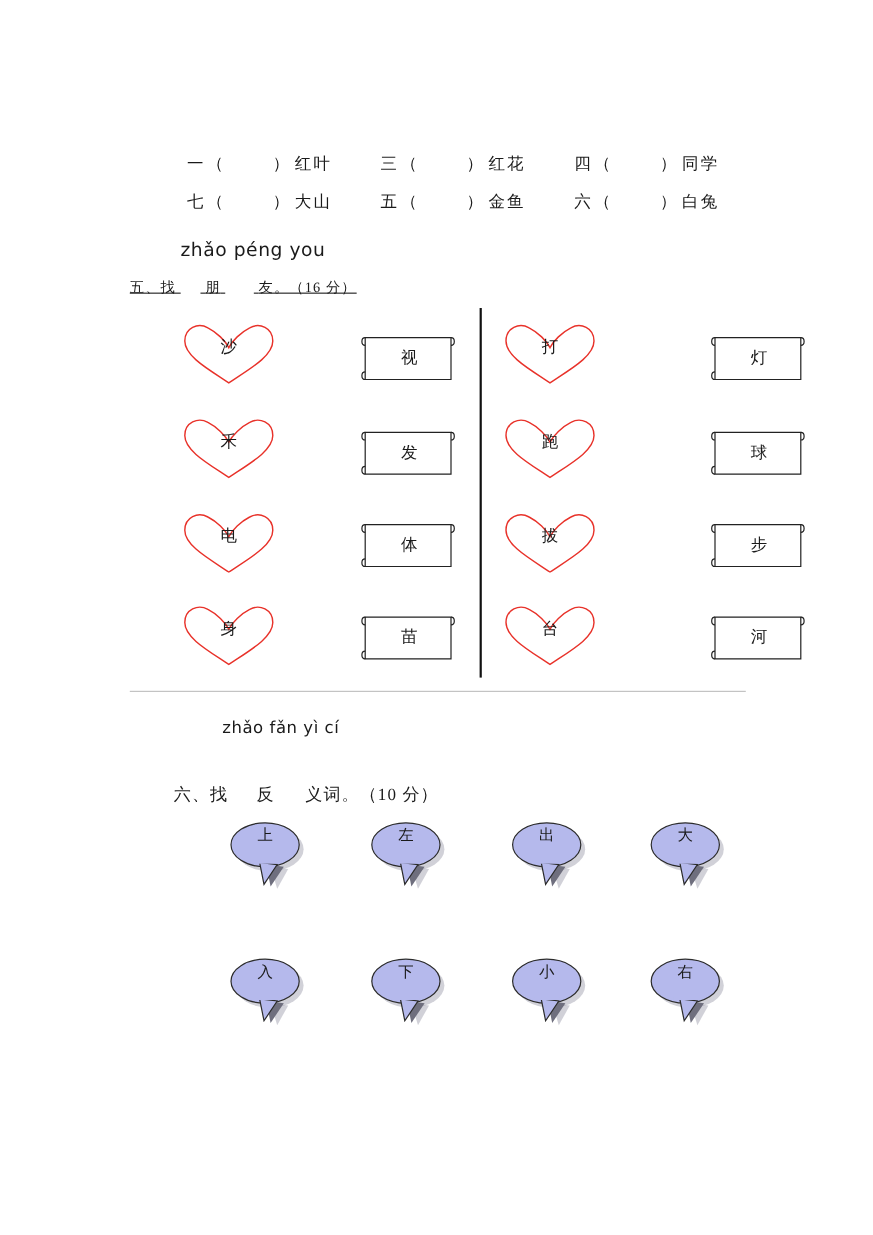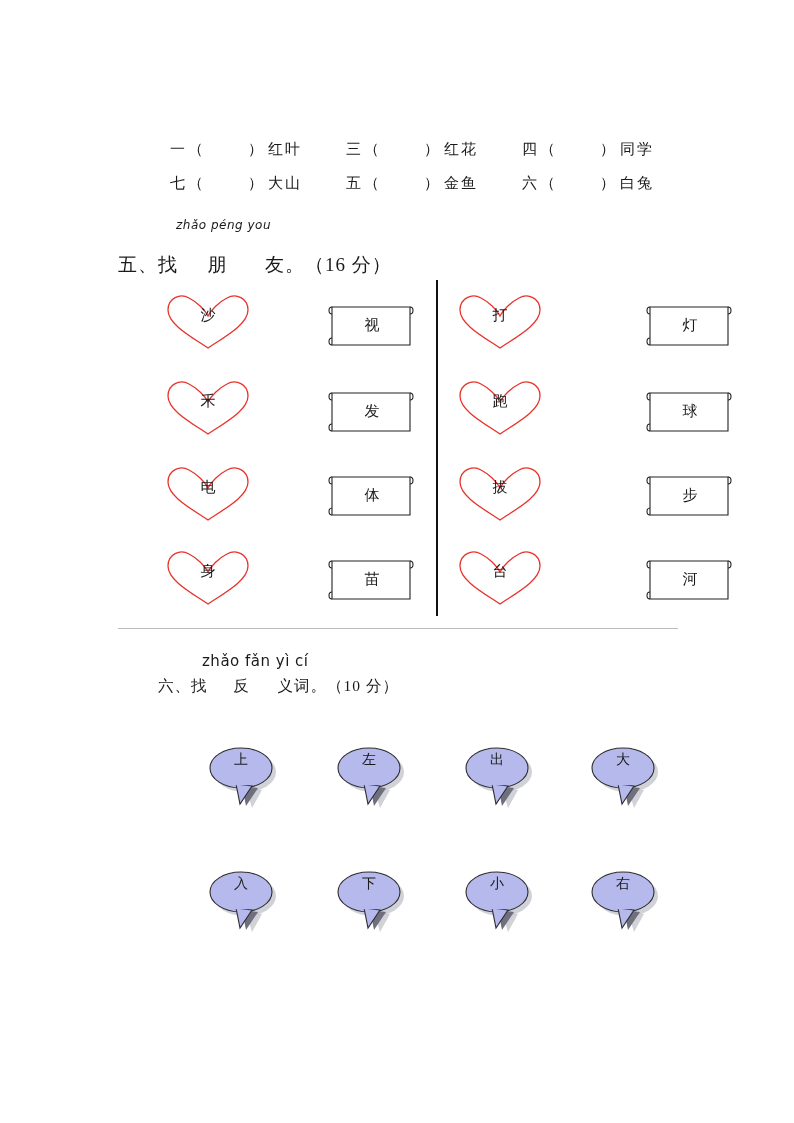--- a/index.html
+++ b/index.html
@@ -47,34 +47,34 @@
     display: inline-block;
     width: 44px;
   }
   .q-cell .paren-close { margin-right: 4px; }
   .q-cell .word { letter-spacing: 2px; }
   .q-gap { width: 44px; }
 
   
   .sec5-pinyin {
     position: absolute;
-    left: 176px;
+    left: 164px;
     top: 218px;
     font-family: "DejaVu Sans", sans-serif;
-    font-size: 12px;
-    font-style: italic;
+    font-size: 17px;
     letter-spacing: 0.5px;
   }
   .sec5-title {
     position: absolute;
     left: 118px;
     top: 252px;
-    font-size: 19px;
+    font-size: 13px;
     letter-spacing: 1px;
     white-space: nowrap;
+    text-decoration: underline;
   }
   .sec5-title .sp1 { display: inline-block; width: 18px; }
   .sec5-title .sp2 { display: inline-block; width: 26px; }
 
   
   .match-area {
     position: absolute;
     left: 0;
     top: 280px;
     width: 794px;
@@ -132,21 +132,21 @@
     position: absolute;
     left: 202px;
     top: 652px;
     font-family: "DejaVu Sans", sans-serif;
     font-size: 15px;
     letter-spacing: 0.5px;
   }
   .sec6-title {
     position: absolute;
     left: 158px;
-    top: 676px;
+    top: 712px;
     font-size: 15.5px;
     letter-spacing: 1px;
     white-space: nowrap;
   }
   .sec6-title .sp1 { display: inline-block; width: 16px; }
   .sec6-title .sp2 { display: inline-block; width: 18px; }
 
   
   .bubbles {
     position: absolute;

